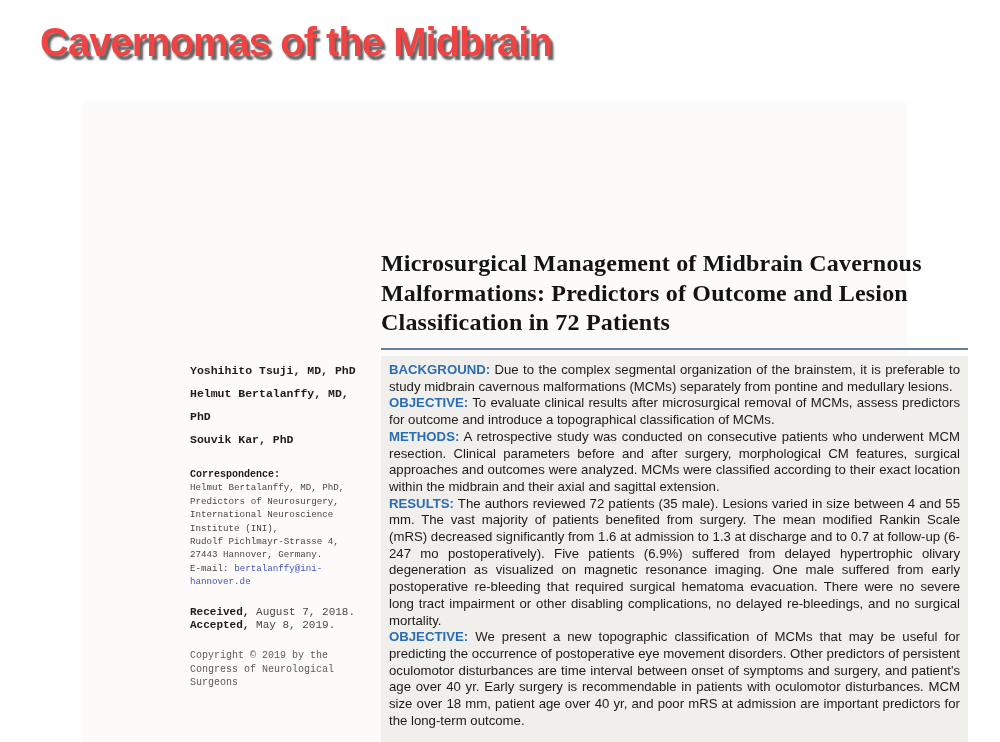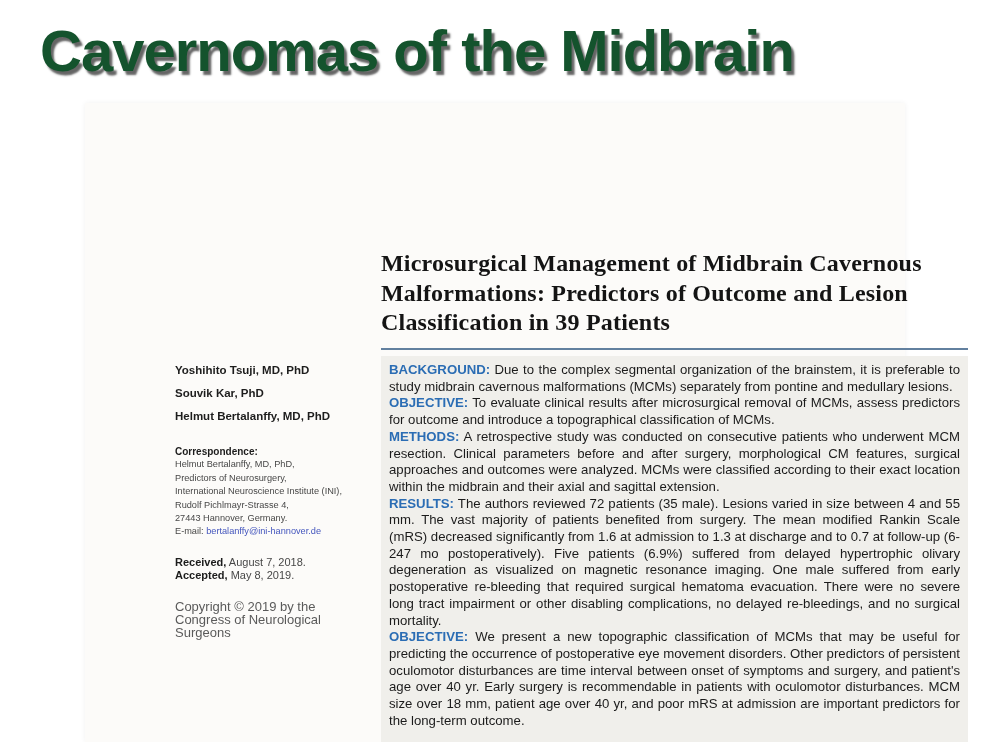--- a/index.html
+++ b/index.html
@@ -5,51 +5,51 @@
   html,body { margin:0; padding:0; }
   body {
     width:1000px; height:742px;
     background:#ffffff;
     font-family:"Liberation Sans", sans-serif;
     position:relative;
     overflow:hidden;
   }
   .slide-title {
     position:absolute; left:40px; top:22px;
-    font-size:58px; font-weight:bold; letter-spacing:-1px;
-    color:#14532d;
+    font-size:40px; font-weight:bold; letter-spacing:-1px;
+    color:#ef4444;
     text-shadow:3px 4px 2px rgba(50,50,50,0.75);
     white-space:nowrap; line-height:1;
   }
   .page {
     position:absolute; left:85px; top:103px;
     width:820px; height:639px;
     background:#fcfbf9;
     box-shadow:0 0 5px rgba(0,0,0,0.06);
   }
   .paper-title {
     position:absolute; left:296px; top:146px; width:592px;
     font-family:"Liberation Serif", serif;
     font-weight:bold; font-size:24px; line-height:29.5px;
     color:#141414; letter-spacing:0.2px;
   }
   .title-rule {
     position:absolute; left:296px; top:245px;
     width:587px; height:2px; background:#62809f;
   }
-  .left-col { position:absolute; left:90px; top:256px; width:184px; }
+  .left-col { position:absolute; left:105px; top:256px; width:184px;font-family:Liberation Mono, monospace; }
   .author-line { font-size:11.5px; font-weight:bold; line-height:23px; color:#1d1d1d; }
   .affiliation { margin-top:7px; font-size:9.5px; line-height:13.5px; color:#5a5a5a; }
   .correspondence { margin-top:17px; font-size:9.2px; line-height:13.4px; color:#474747; }
   .corr-head { font-weight:bold; color:#1c1c1c; font-size:10px; }
   .email-label { color:#474747; }
   .email-link { color:#4355bd; text-decoration:none; cursor:pointer; }
   .dates { margin-top:17px; font-size:11px; line-height:13.4px; color:#474747; }
   .dates .dl { font-weight:bold; color:#1c1c1c; }
-  .copyright { margin-top:17px; font-size:13px; line-height:13.4px; color:#5a5a5a; width:170px; }
+  .copyright { margin-top:17px; font-size:10px; line-height:13.4px; color:#5a5a5a; width:170px; }
   .abstract {
     position:absolute; left:296px; top:253px; width:587px;
     background:#f0efeb;
   }
   .abs-inner { padding:6px 8px 0 8px; }
   .sec {
     margin:0; font-size:13.2px; line-height:16.7px;
     text-align:justify; color:#1b1b1b;
   }
   .sec-label { color:#2b6db4; font-weight:bold; }
@@ -58,28 +58,28 @@
     text-align:justify; color:#1b1b1b;
   }
 </style>
 </head>
 <body>
 
 <div class="slide-title">Cavernomas of the Midbrain</div>
 
 <div class="page">
 
-  <div class="paper-title">Microsurgical Management of Midbrain Cavernous Malformations: Predictors of Outcome and Lesion Classification in 39 Patients</div>
+  <div class="paper-title">Microsurgical Management of Midbrain Cavernous Malformations: Predictors of Outcome and Lesion Classification in 72 Patients</div>
   <div class="title-rule"></div>
 
   <div class="left-col">
     <div>
       <div class="author-line">Yoshihito Tsuji, MD, PhD</div>
+      <div class="author-line">Helmut Bertalanffy, MD, PhD</div>
       <div class="author-line">Souvik Kar, PhD</div>
-      <div class="author-line">Helmut Bertalanffy, MD, PhD</div>
     </div>
     <div class="correspondence">
       <div class="corr-head">Correspondence:</div>
       <div>Helmut Bertalanffy, MD, PhD,</div>
       <div>Predictors of Neurosurgery,</div>
       <div>International Neuroscience Institute (INI),</div>
       <div>Rudolf Pichlmayr-Strasse 4,</div>
       <div>27443 Hannover, Germany.</div>
       <div>
         <span class="email-label">E-mail:</span>

